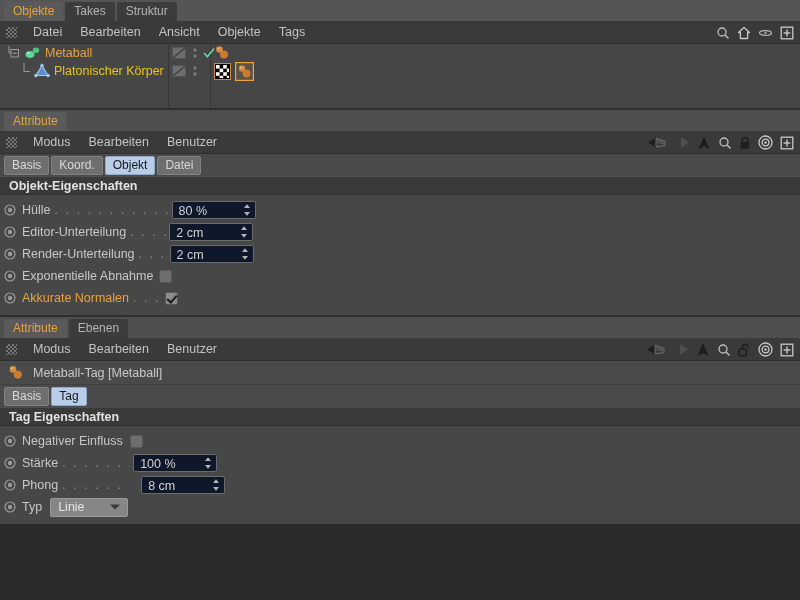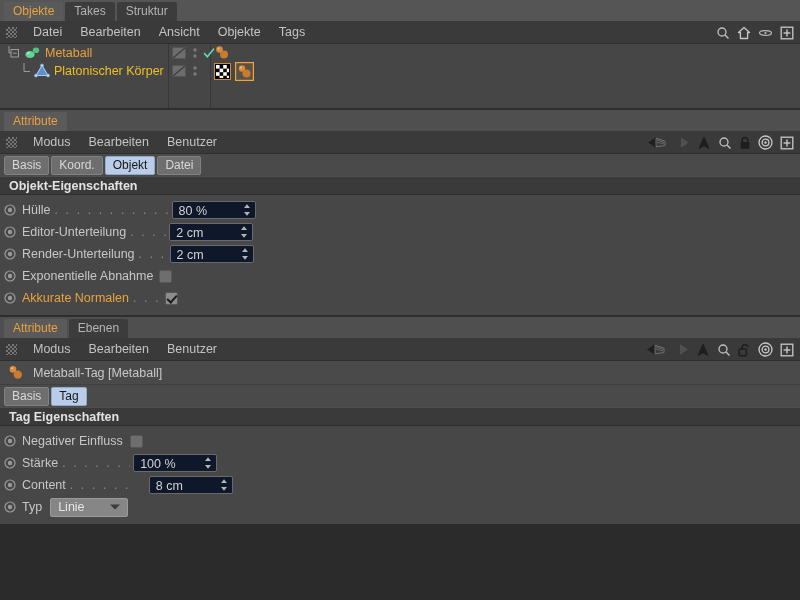--- a/index.html
+++ b/index.html
@@ -633,21 +633,21 @@
           <path d="M4 12.2 L7 8.4 L1 8.4 Z" fill="#b4b4b4"></path>
         </svg>
       </div>
     </div>
 
     <div class="prow">
       <svg class="radio-dot" width="12" height="12" viewBox="0 0 12 12">
         <circle cx="6" cy="6" r="5" fill="none" stroke="#9a9a9a" stroke-width="1.2"></circle>
         <circle cx="6" cy="6" r="2.2" fill="#9a9a9a"></circle>
       </svg>
-      <span class="plabel">Content</span>
+      <span class="plabel">Phong</span>
       <span class="dots" style="width:64px;">. . . . . . . . . .</span>
       <div class="numfield" style="width:84px; margin-left:15px;">
         <span class="val">8 cm</span>
         <svg class="spin" width="8" height="13" viewBox="0 0 8 13">
           <path d="M4 0.8 L7 4.6 L1 4.6 Z" fill="#b4b4b4"></path>
           <path d="M4 12.2 L7 8.4 L1 8.4 Z" fill="#b4b4b4"></path>
         </svg>
       </div>
     </div>
 

